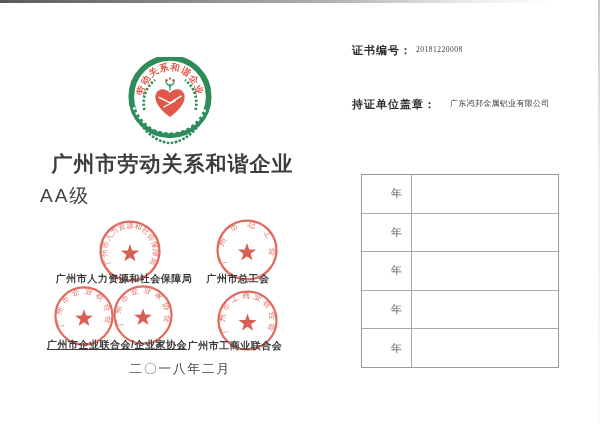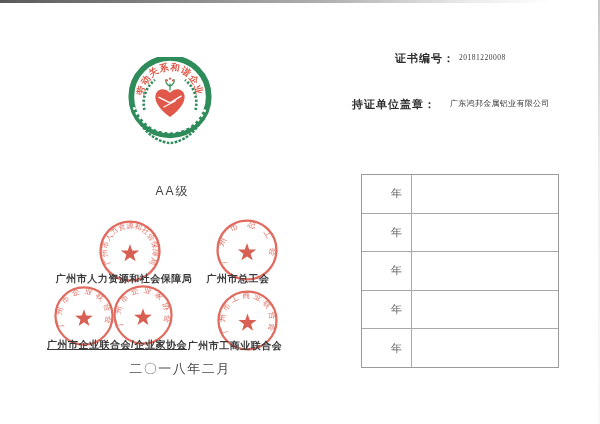--- a/index.html
+++ b/index.html
@@ -9,39 +9,39 @@
   }
   
   .scan-top{position:absolute;top:0;left:0;width:100%;height:3px;
     background:linear-gradient(to right,rgba(60,60,60,.85),rgba(100,100,100,.5) 55%,rgba(140,140,140,.18) 78%,rgba(160,160,160,0) 92%);}
   .scan-right{position:absolute;top:0;right:0;width:2px;height:100%;
     background:linear-gradient(to bottom,rgba(130,130,130,.45),rgba(180,180,180,.22) 40%,rgba(200,200,200,.12));}
   
   .logo-svg{position:absolute;left:126px;top:57px;width:88px;height:90px;}
   .title1{position:absolute;left:40px;top:150px;width:265px;text-align:center;
     font-size:21px;font-weight:600;letter-spacing:1px;color:#3d3d3d;}
-  .title2{position:absolute;left:40px;top:183px;width:265px;text-align:center;
-    font-size:12px;font-weight:500;letter-spacing:2px;color:#414141;}
+  .title2{position:absolute;left:40px;top:183px;width:265px;text-align:left;
+    font-size:19px;font-weight:500;letter-spacing:2px;color:#414141;}
   .seal{position:absolute;opacity:.88;}
   .seal-1{left:98px;top:219px;width:64px;height:64px;}
   .seal-2{left:215px;top:218px;width:64px;height:64px;}
   .seal-3{left:53px;top:285px;width:62px;height:62px;}
   .seal-4{left:112px;top:284px;width:62px;height:62px;}
   .seal-5{left:216px;top:289px;width:63px;height:63px;}
   .issuer{position:absolute;font-size:10px;font-weight:700;color:#3a3a3a;
     letter-spacing:.5px;text-align:center;white-space:nowrap;}
   .issuer-1{left:48px;top:272px;width:152px;}
   .issuer-2{left:190px;top:272px;width:96px;}
   .issuer-3{left:33px;top:338px;width:168px;text-decoration:underline;}
   .issuer-4{left:173px;top:339px;width:124px;}
   .issue-date{position:absolute;left:100px;top:360px;width:160px;text-align:center;
     font-size:13px;letter-spacing:1.5px;color:#4a4a4a;}
   
   .field-row{position:absolute;white-space:nowrap;}
-  .row-certno{left:352px;top:48px;margin-left:43px;}
+  .row-certno{left:352px;top:40px;}
   .row-holder{left:352px;top:94px;}
   .field-label{font-size:11px;font-weight:700;letter-spacing:1px;color:#2e2e2e;}
   .field-value{font-family:"Liberation Serif","DejaVu Serif",serif;color:#3a3a3a;
     vertical-align:2px;}
   .certno-value{font-size:7.5px;letter-spacing:.5px;margin-left:4px;}
   .holder-value{font-size:8px;letter-spacing:.3px;margin-left:14px;}
   .verify-title{position:absolute;left:352px;top:155px;font-size:11.5px;font-weight:700;
     letter-spacing:1px;color:#2e2e2e;white-space:nowrap;}
   .v-table{position:absolute;left:361px;top:174px;width:196px;height:192px;
     border:1px solid #9a9a9a;display:flex;flex-direction:column;}
@@ -84,20 +84,21 @@
     <circle cx="53.5" cy="26.5" r="1.3" fill="#e0584a"></circle>
 
     <path d="M 50 68 C 36 58 31.5 48 34 41.5 C 36.5 35.5 44.5 34.5 50 40.5 C 55.5 34.5 63.5 35.5 66 41.5 C 68.5 48 64 58 50 68 Z" fill="#e0584a"></path>
     <path d="M 37 45.5 L 50 52 L 63 44" fill="none" stroke="#ffffff" stroke-width="1.6"></path>
     <path d="M 42.5 57 L 56.5 49.5" fill="none" stroke="#ffffff" stroke-width="1.3"></path>
 
     <path d="M 17 76 C 26 91 42 97.5 50 97.5" fill="none" stroke="#2e8b5a" stroke-width="2.8" stroke-dasharray="3 1.6"></path>
     <path d="M 83 76 C 74 91 58 97.5 50 97.5" fill="none" stroke="#2e8b5a" stroke-width="2.8" stroke-dasharray="3 1.6"></path>
   </svg>
 
+  <div class="title1">广州市劳动关系和谐企业</div>
   <div class="title2">AA级</div>
 
   <div class="seal seal-1">
     <svg viewBox="0 0 100 100">
       <defs>
           <path id="sArc1" d="M 20.1 70 A 36 36 0 1 1 79.9 70" fill="none"></path>
         </defs>
       <circle cx="50" cy="50" r="46" fill="none" stroke="#dc5749" stroke-width="3.6"></circle>
       <text font-size="11.5" fill="#dc5749" letter-spacing="0.4">
         <textPath href="#sArc1" startOffset="50%" text-anchor="middle">广州市人力资源和社会保障局</textPath>

